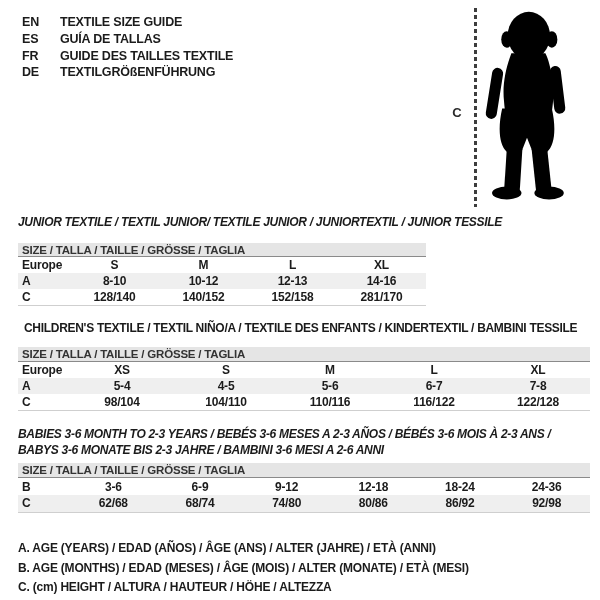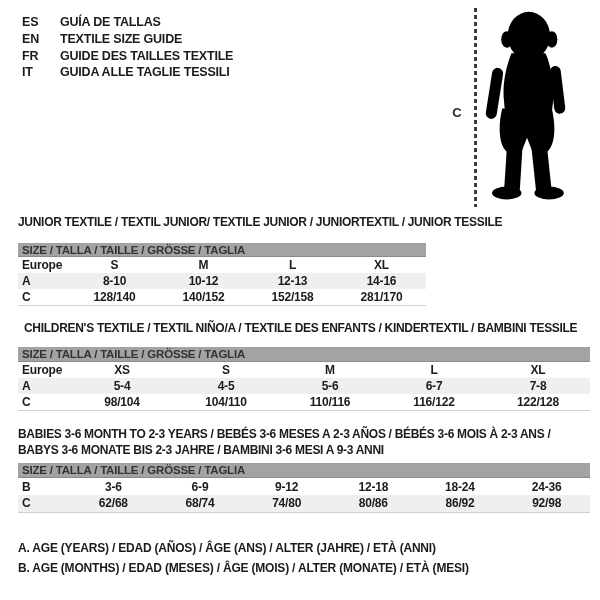--- a/index.html
+++ b/index.html
@@ -18,46 +18,46 @@
   .c-label { position:absolute; left:449px; top:105px; width:16px; text-align:center;
              font-size:13px; color:#2b2b2b; }
   .baby-svg { position:absolute; left:481px; top:7px; width:92px; height:201px; }
 
   
   .tbl-title { position:absolute; left:18px; font-size:12px; line-height:16px;
                letter-spacing:-0.3px; white-space:nowrap; }
 
   
   .tblock { position:absolute; left:18px; }
-  .size-band { background:#a3a3a3; color:#333; font-size:11.5px; padding-left:4px;
+  .size-band { background:#e5e5e5; color:#333; font-size:11.5px; padding-left:4px;
                letter-spacing:-0.2px; border-bottom:1px solid #8a8a8a; display:flex; align-items:center; }
   table { border-collapse:collapse; table-layout:fixed; width:100%; }
   td { font-size:12px; text-align:center; letter-spacing:-0.2px; overflow:hidden; white-space:nowrap; }
   td.rowlabel { text-align:left; padding-left:4px; }
   tr.stripe { background:#efefef; }
   .tbl { border-bottom:1px solid #cfcfcf; }
   #t1 { top:243px; width:408px; } #t1 .size-band { height:14px; } #t1 td { height:16px; }
   #t2 { top:347px; width:572px; } #t2 .size-band { height:15px; } #t2 td { height:16px; }
   #t3 { top:463px; width:572px; } #t3 .size-band { height:15px; } #t3 td { height:17px; }
-  #t1-title { top:214px; } #t2-title { top:320px;margin-left:6px; } #t3-title { top:426px; white-space:normal; width:572px; }
+  #t1-title { top:214px;font-style:italic; } #t2-title { top:320px;margin-left:6px; } #t3-title { top:426px; white-space:normal; width:572px;font-style:italic; }
 
   
   .footnotes { position:absolute; left:18px; top:531px; font-size:12px; line-height:19.5px;
                letter-spacing:-0.2px; white-space:nowrap;margin-top:8px; }
 </style>
 </head>
 <body>
 
 <div class="canvas">
 
   <div class="lang-list">
+    <div class="lang-row"><span class="lang-code">EN</span><span>TEXTILE SIZE GUIDE</span></div>
     <div class="lang-row"><span class="lang-code">ES</span><span>GUÍA DE TALLAS</span></div>
-    <div class="lang-row"><span class="lang-code">EN</span><span>TEXTILE SIZE GUIDE</span></div>
     <div class="lang-row"><span class="lang-code">FR</span><span>GUIDE DES TAILLES TEXTILE</span></div>
-    <div class="lang-row"><span class="lang-code">IT</span><span>GUIDA ALLE TAGLIE TESSILI</span></div>
+    <div class="lang-row"><span class="lang-code">DE</span><span>TEXTILGRÖßENFÜHRUNG</span></div>
   </div>
 
   <div class="dash-line"></div>
   <span class="c-label">C</span>
   <svg class="baby-svg" viewBox="0 0 100 210" aria-hidden="true">
     <g fill="#000">
       <ellipse cx="52" cy="27" rx="23" ry="26"></ellipse>
       <ellipse cx="28" cy="31" rx="6" ry="9"></ellipse>
       <ellipse cx="77" cy="31" rx="6" ry="9"></ellipse>
       <path d="M33,46 C27,62 23,80 25,98 C26,112 28,120 31,126 L73,126 C77,114 80,96 78,78 C76,62 73,52 70,46 Z"></path>
@@ -144,21 +144,21 @@
         <td>110/116</td>
         <td>116/122</td>
         <td>122/128</td>
       </tr>
     </tbody>
       </table>
   </div>
 
   <div class="tbl-title" id="t3-title">
     <div>BABIES 3-6 MONTH TO 2-3 YEARS / BEBÉS 3-6 MESES A 2-3 AÑOS / BÉBÉS 3-6 MOIS À 2-3 ANS /</div>
-    <div>BABYS 3-6 MONATE BIS 2-3 JAHRE / BAMBINI 3-6 MESI A 9-3 ANNI</div>
+    <div>BABYS 3-6 MONATE BIS 2-3 JAHRE / BAMBINI 3-6 MESI A 2-6 ANNI</div>
   </div>
   <div class="tblock" id="t3">
     <div class="size-band">SIZE / TALLA / TAILLE / GRÖSSE / TAGLIA</div>
     <table class="tbl">
       <colgroup>
           <col style="width:52px">
           <col>
           <col>
           <col>
           <col>
@@ -184,15 +184,16 @@
         <td>86/92</td>
         <td>92/98</td>
       </tr>
     </tbody>
       </table>
   </div>
 
   <div class="footnotes">
     <div>A. AGE (YEARS) / EDAD (AÑOS) / ÂGE (ANS) / ALTER (JAHRE) / ETÀ (ANNI)</div>
     <div>B. AGE (MONTHS) / EDAD (MESES) / ÂGE (MOIS) / ALTER (MONATE) / ETÀ (MESI)</div>
+    <div>C. (cm) HEIGHT / ALTURA / HAUTEUR / HÖHE / ALTEZZA</div>
   </div>
 
 </div>
 
 </body></html>

